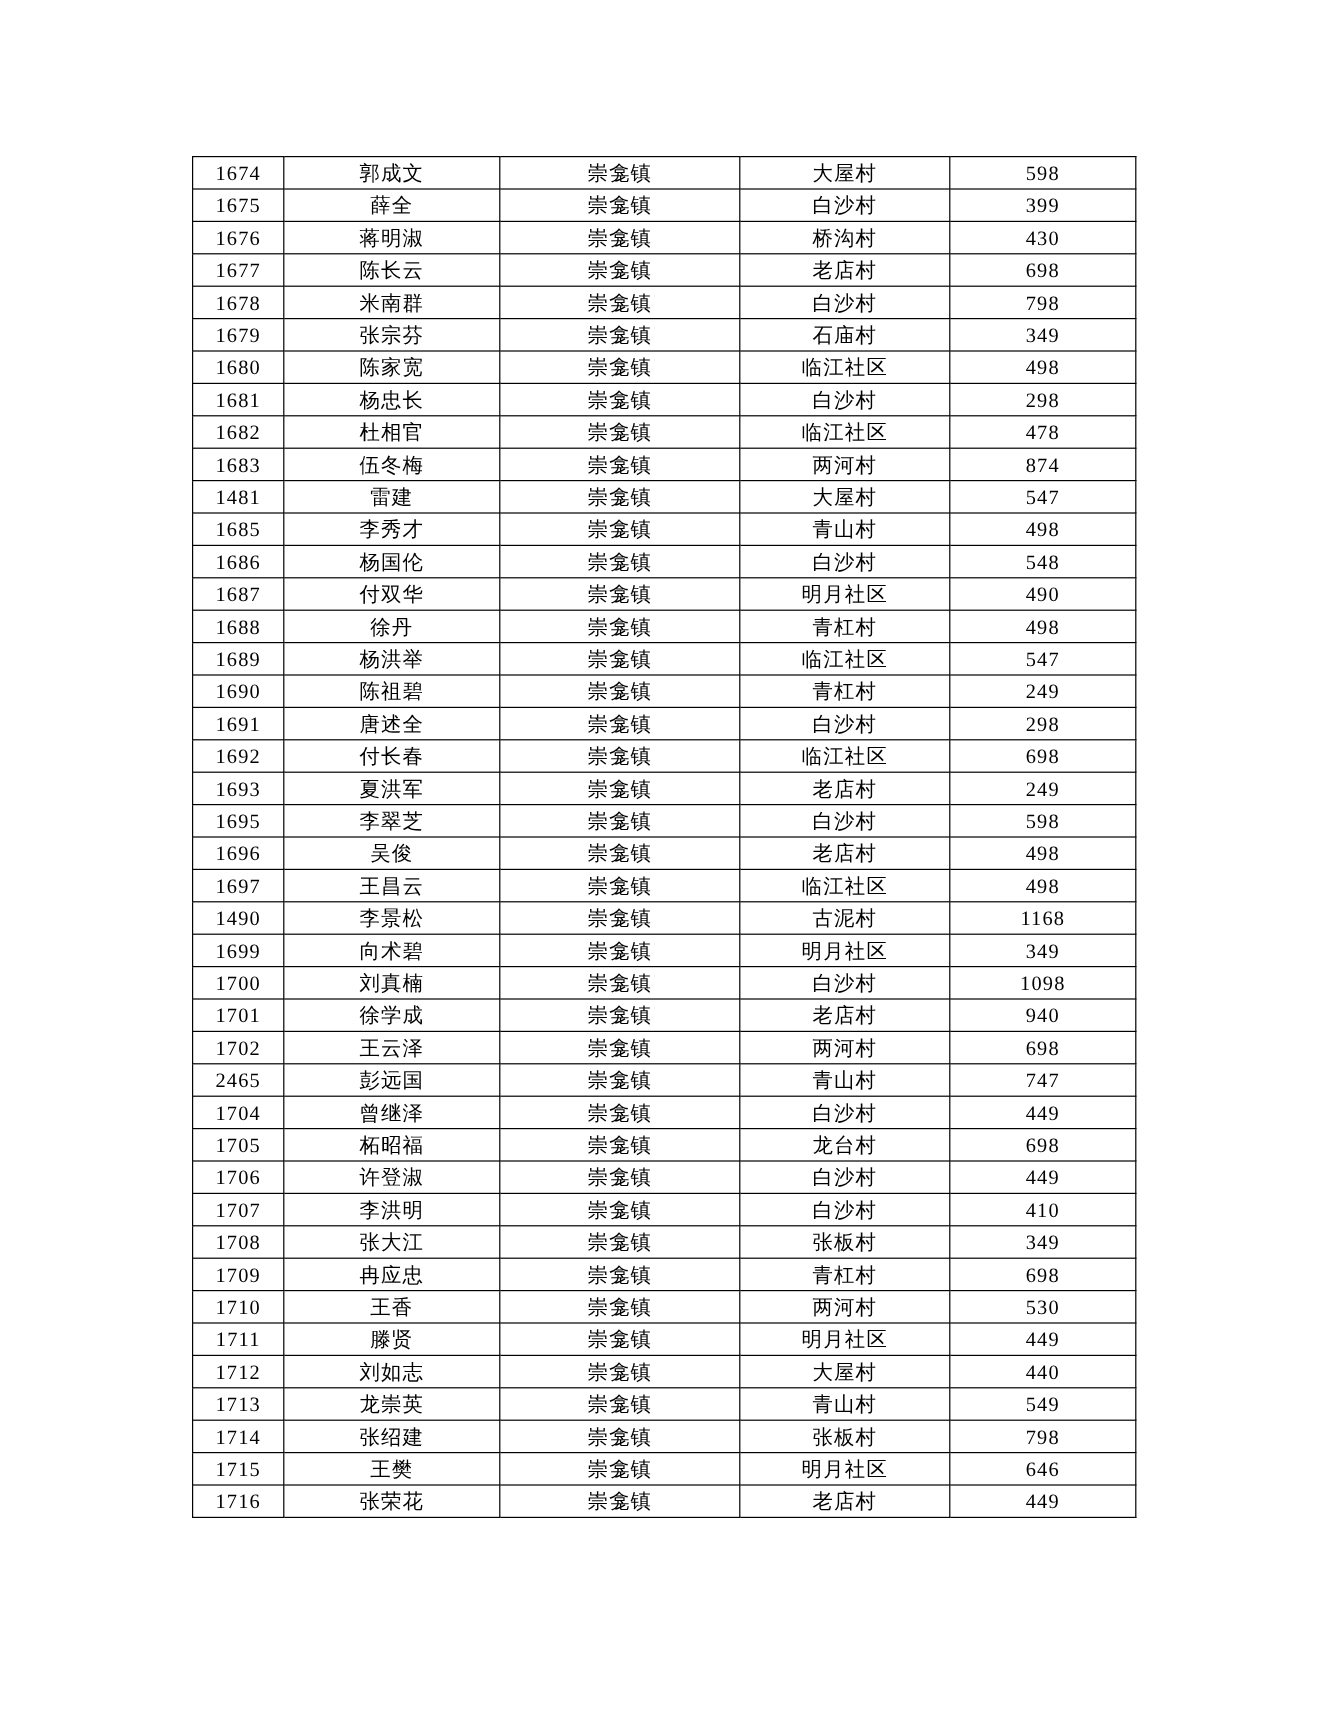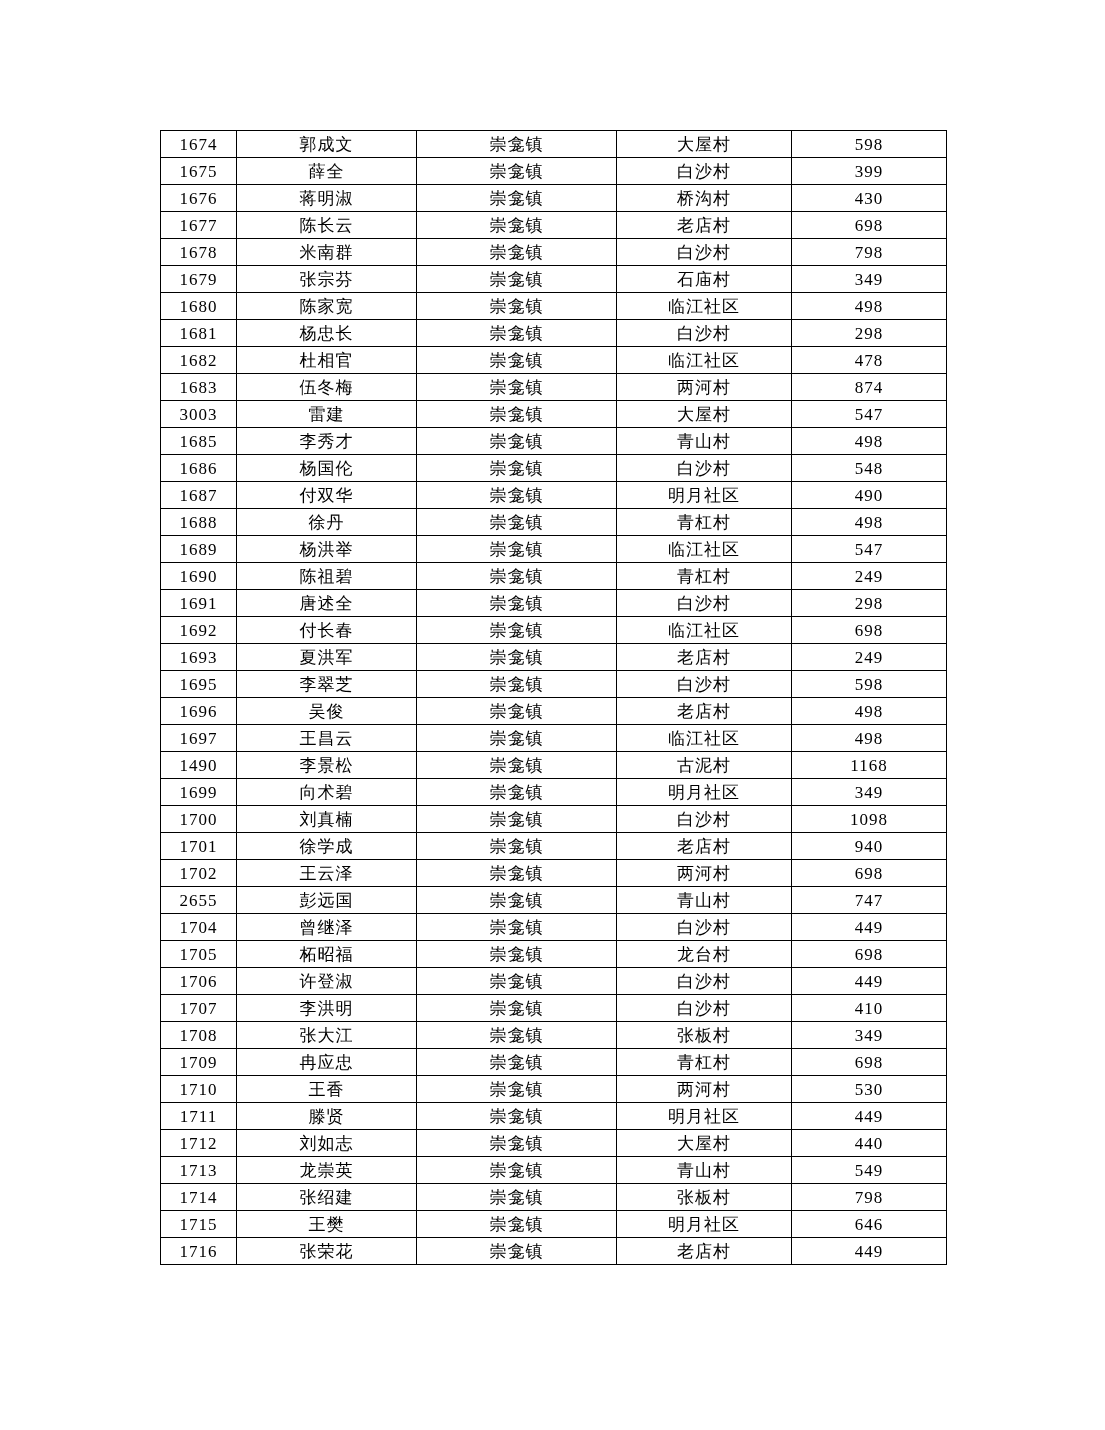--- a/index.html
+++ b/index.html
@@ -120,21 +120,21 @@
           <td>478</td>
         </tr>
         <tr>
           <td>1683</td>
           <td>伍冬梅</td>
           <td>崇龛镇</td>
           <td>两河村</td>
           <td>874</td>
         </tr>
         <tr>
-          <td>3003</td>
+          <td>1481</td>
           <td>雷建</td>
           <td>崇龛镇</td>
           <td>大屋村</td>
           <td>547</td>
         </tr>
         <tr>
           <td>1685</td>
           <td>李秀才</td>
           <td>崇龛镇</td>
           <td>青山村</td>
@@ -246,21 +246,21 @@
           <td>940</td>
         </tr>
         <tr>
           <td>1702</td>
           <td>王云泽</td>
           <td>崇龛镇</td>
           <td>两河村</td>
           <td>698</td>
         </tr>
         <tr>
-          <td>2655</td>
+          <td>2465</td>
           <td>彭远国</td>
           <td>崇龛镇</td>
           <td>青山村</td>
           <td>747</td>
         </tr>
         <tr>
           <td>1704</td>
           <td>曾继泽</td>
           <td>崇龛镇</td>
           <td>白沙村</td>

